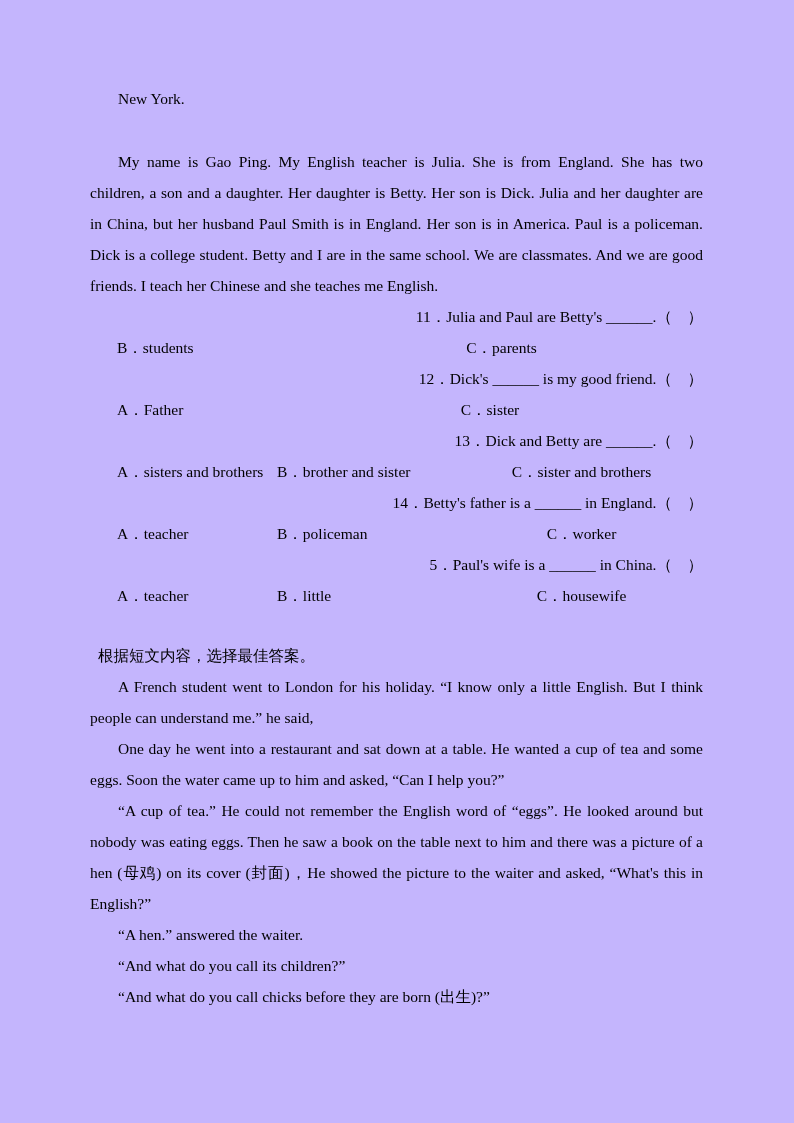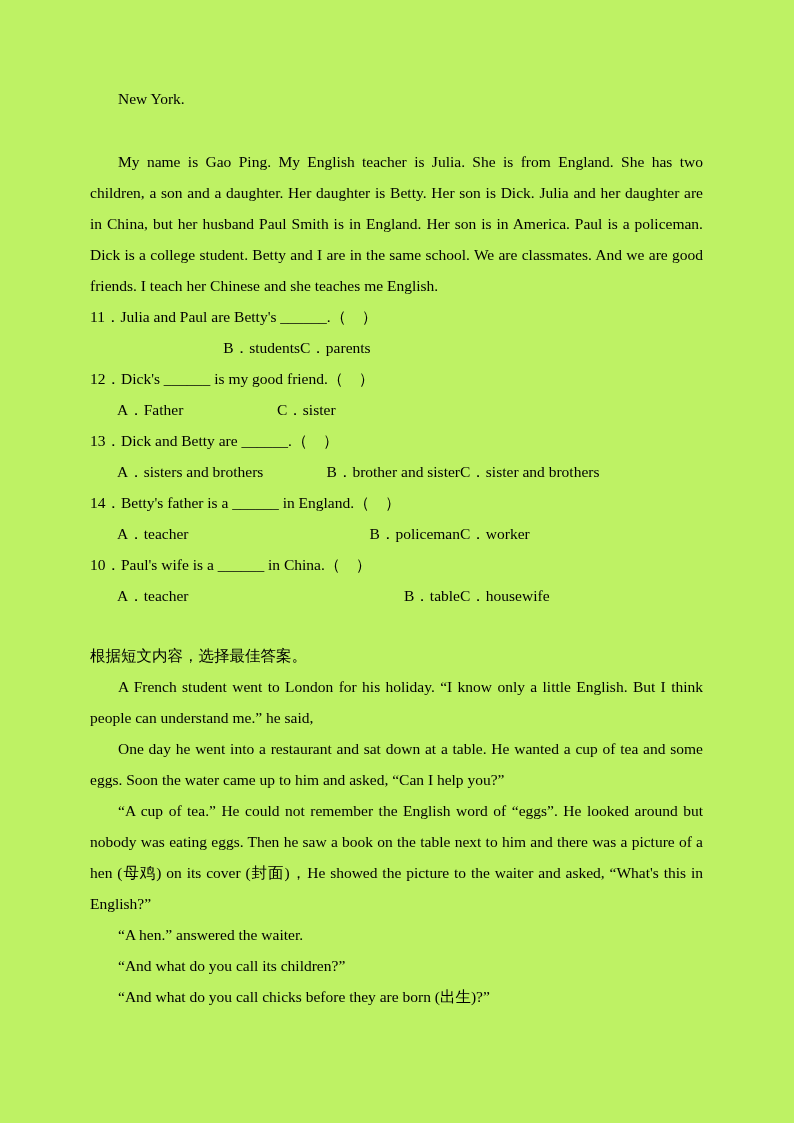--- a/index.html
+++ b/index.html
@@ -4,21 +4,21 @@
 <style>
   html, body {
     margin: 0;
     padding: 0;
     background: #ffffff;
   }
   .page {
     position: relative;
     width: 794px;
     height: 1123px;
-    background: #bef264;
+    background: #c4b5fd;
     box-sizing: border-box;
     padding: 83px 91px 0 90px;
     font-family: "Liberation Serif", "DejaVu Serif", serif;
     font-size: 15.5px;
     color: #000000;
     overflow: hidden;
   }
   p {
     margin: 0;
     line-height: 31px;
@@ -26,34 +26,35 @@
   .indent {
     text-indent: 28px;
   }
   .justify {
     text-align: justify;
   }
   .fragment {
     margin-bottom: 32px;
   }
   .question .q-text {
-    text-align: left;
+    text-align: right;
   }
   .options {
     display: flex;
     line-height: 31px;
     padding-left: 27px;
     white-space: nowrap;
   }
   .opt { display: block; }
   .opt-a { width: 160px; flex: 0 0 160px; }
-  .opt-b { width: 183px; flex: 0 0 183px; text-align: right; }
-  .opt-c { flex: 1; }
+  .opt-b { width: 183px; flex: 0 0 183px; }
+  .opt-c { flex: 1; text-align: center; }
   .instruction {
     margin-top: 29px;
+    margin-left: 8px;
   }
   .p2 {
     text-align: justify;
   }
 </style>
 </head>
 <body>
 
 <div class="page">
 
@@ -89,24 +90,24 @@
   <div class="question">
     <p class="q-text">14．Betty's father is a ______ in England.（　）</p>
     <div class="options">
       <span class="opt opt-a">A．teacher</span>
       <span class="opt opt-b">B．policeman</span>
       <span class="opt opt-c">C．worker</span>
     </div>
   </div>
 
   <div class="question">
-    <p class="q-text">10．Paul's wife is a ______ in China.（　）</p>
+    <p class="q-text">5．Paul's wife is a ______ in China.（　）</p>
     <div class="options">
       <span class="opt opt-a">A．teacher</span>
-      <span class="opt opt-b">B．table</span>
+      <span class="opt opt-b">B．little</span>
       <span class="opt opt-c">C．housewife</span>
     </div>
   </div>
 
   <p class="instruction">根据短文内容，选择最佳答案。</p>
 
   <p class="indent p2">A French student went to London for his holiday. “I know only a little English. But I think people can understand me.” he said,</p>
   <p class="indent p2">One day he went into a restaurant and sat down at a table. He wanted a cup of tea and some eggs. Soon the water came up to him and asked, “Can I help you?”</p>
   <p class="indent p2">“A cup of tea.” He could not remember the English word of “eggs”. He looked around but nobody was eating eggs. Then he saw a book on the table next to him and there was a picture of a hen (母鸡) on its cover (封面)，He showed the picture to the waiter and asked, “What's this in English?”</p>
   <p class="indent p2">“A hen.” answered the waiter.</p>

